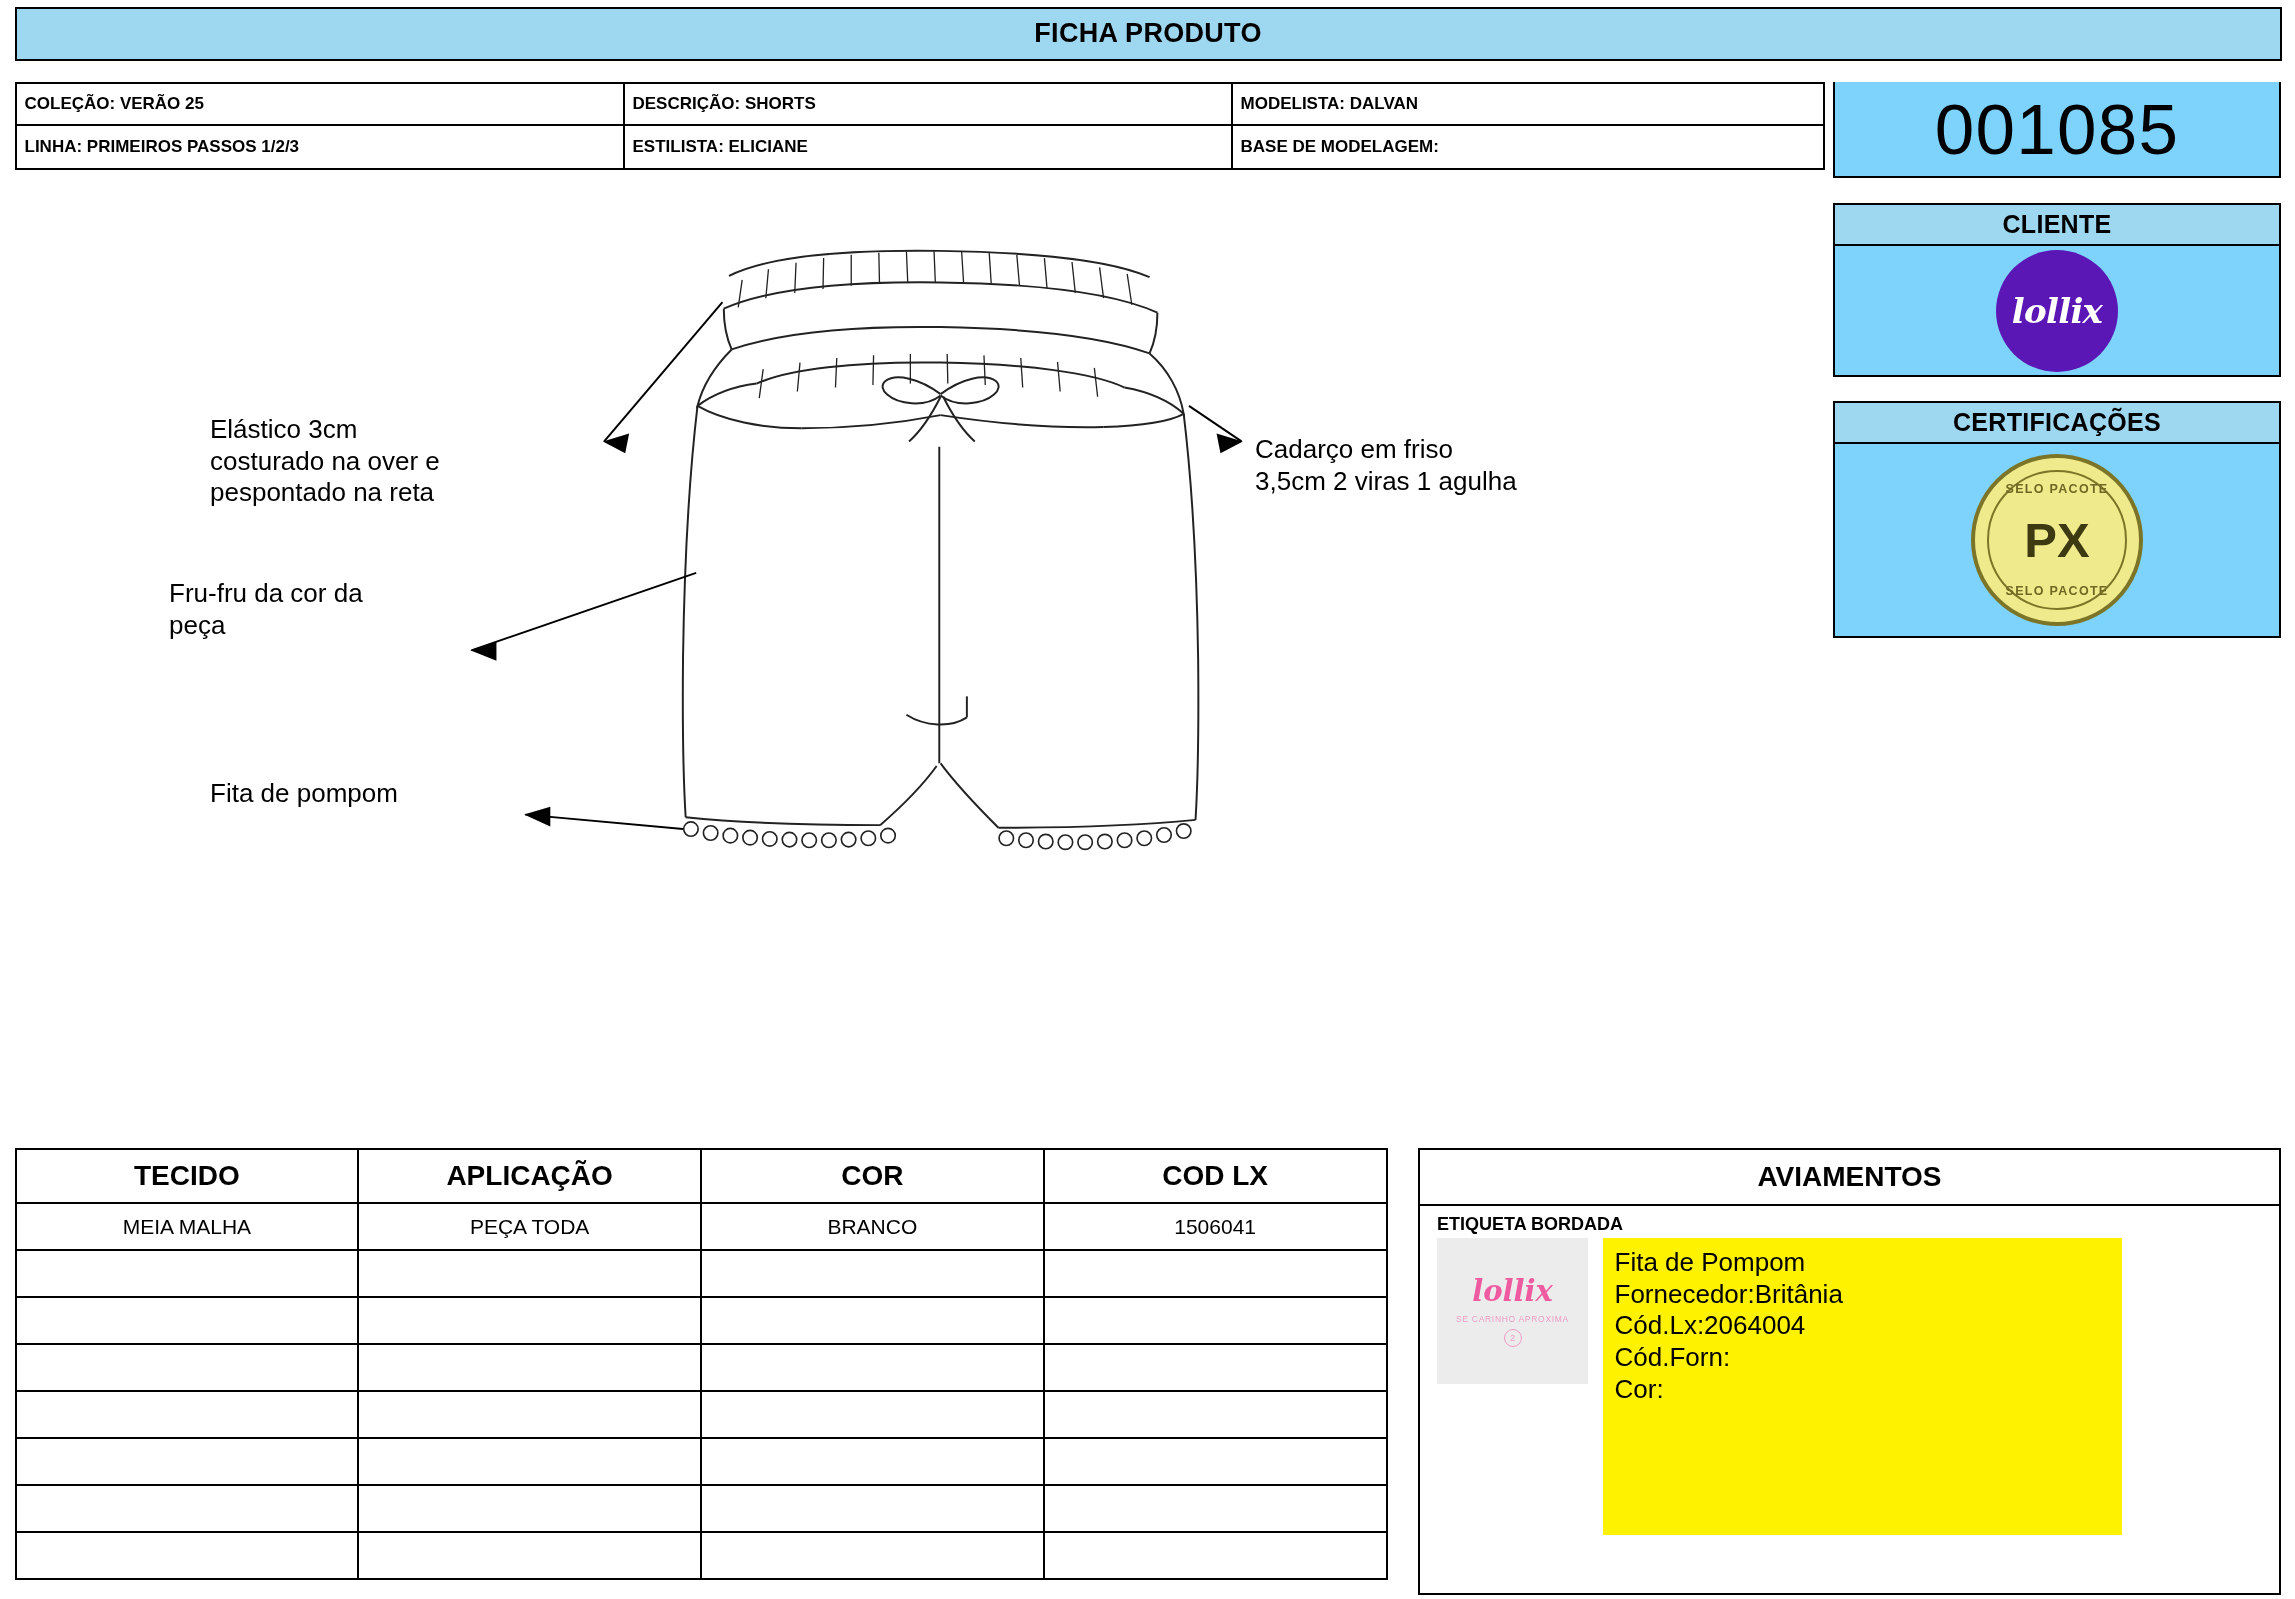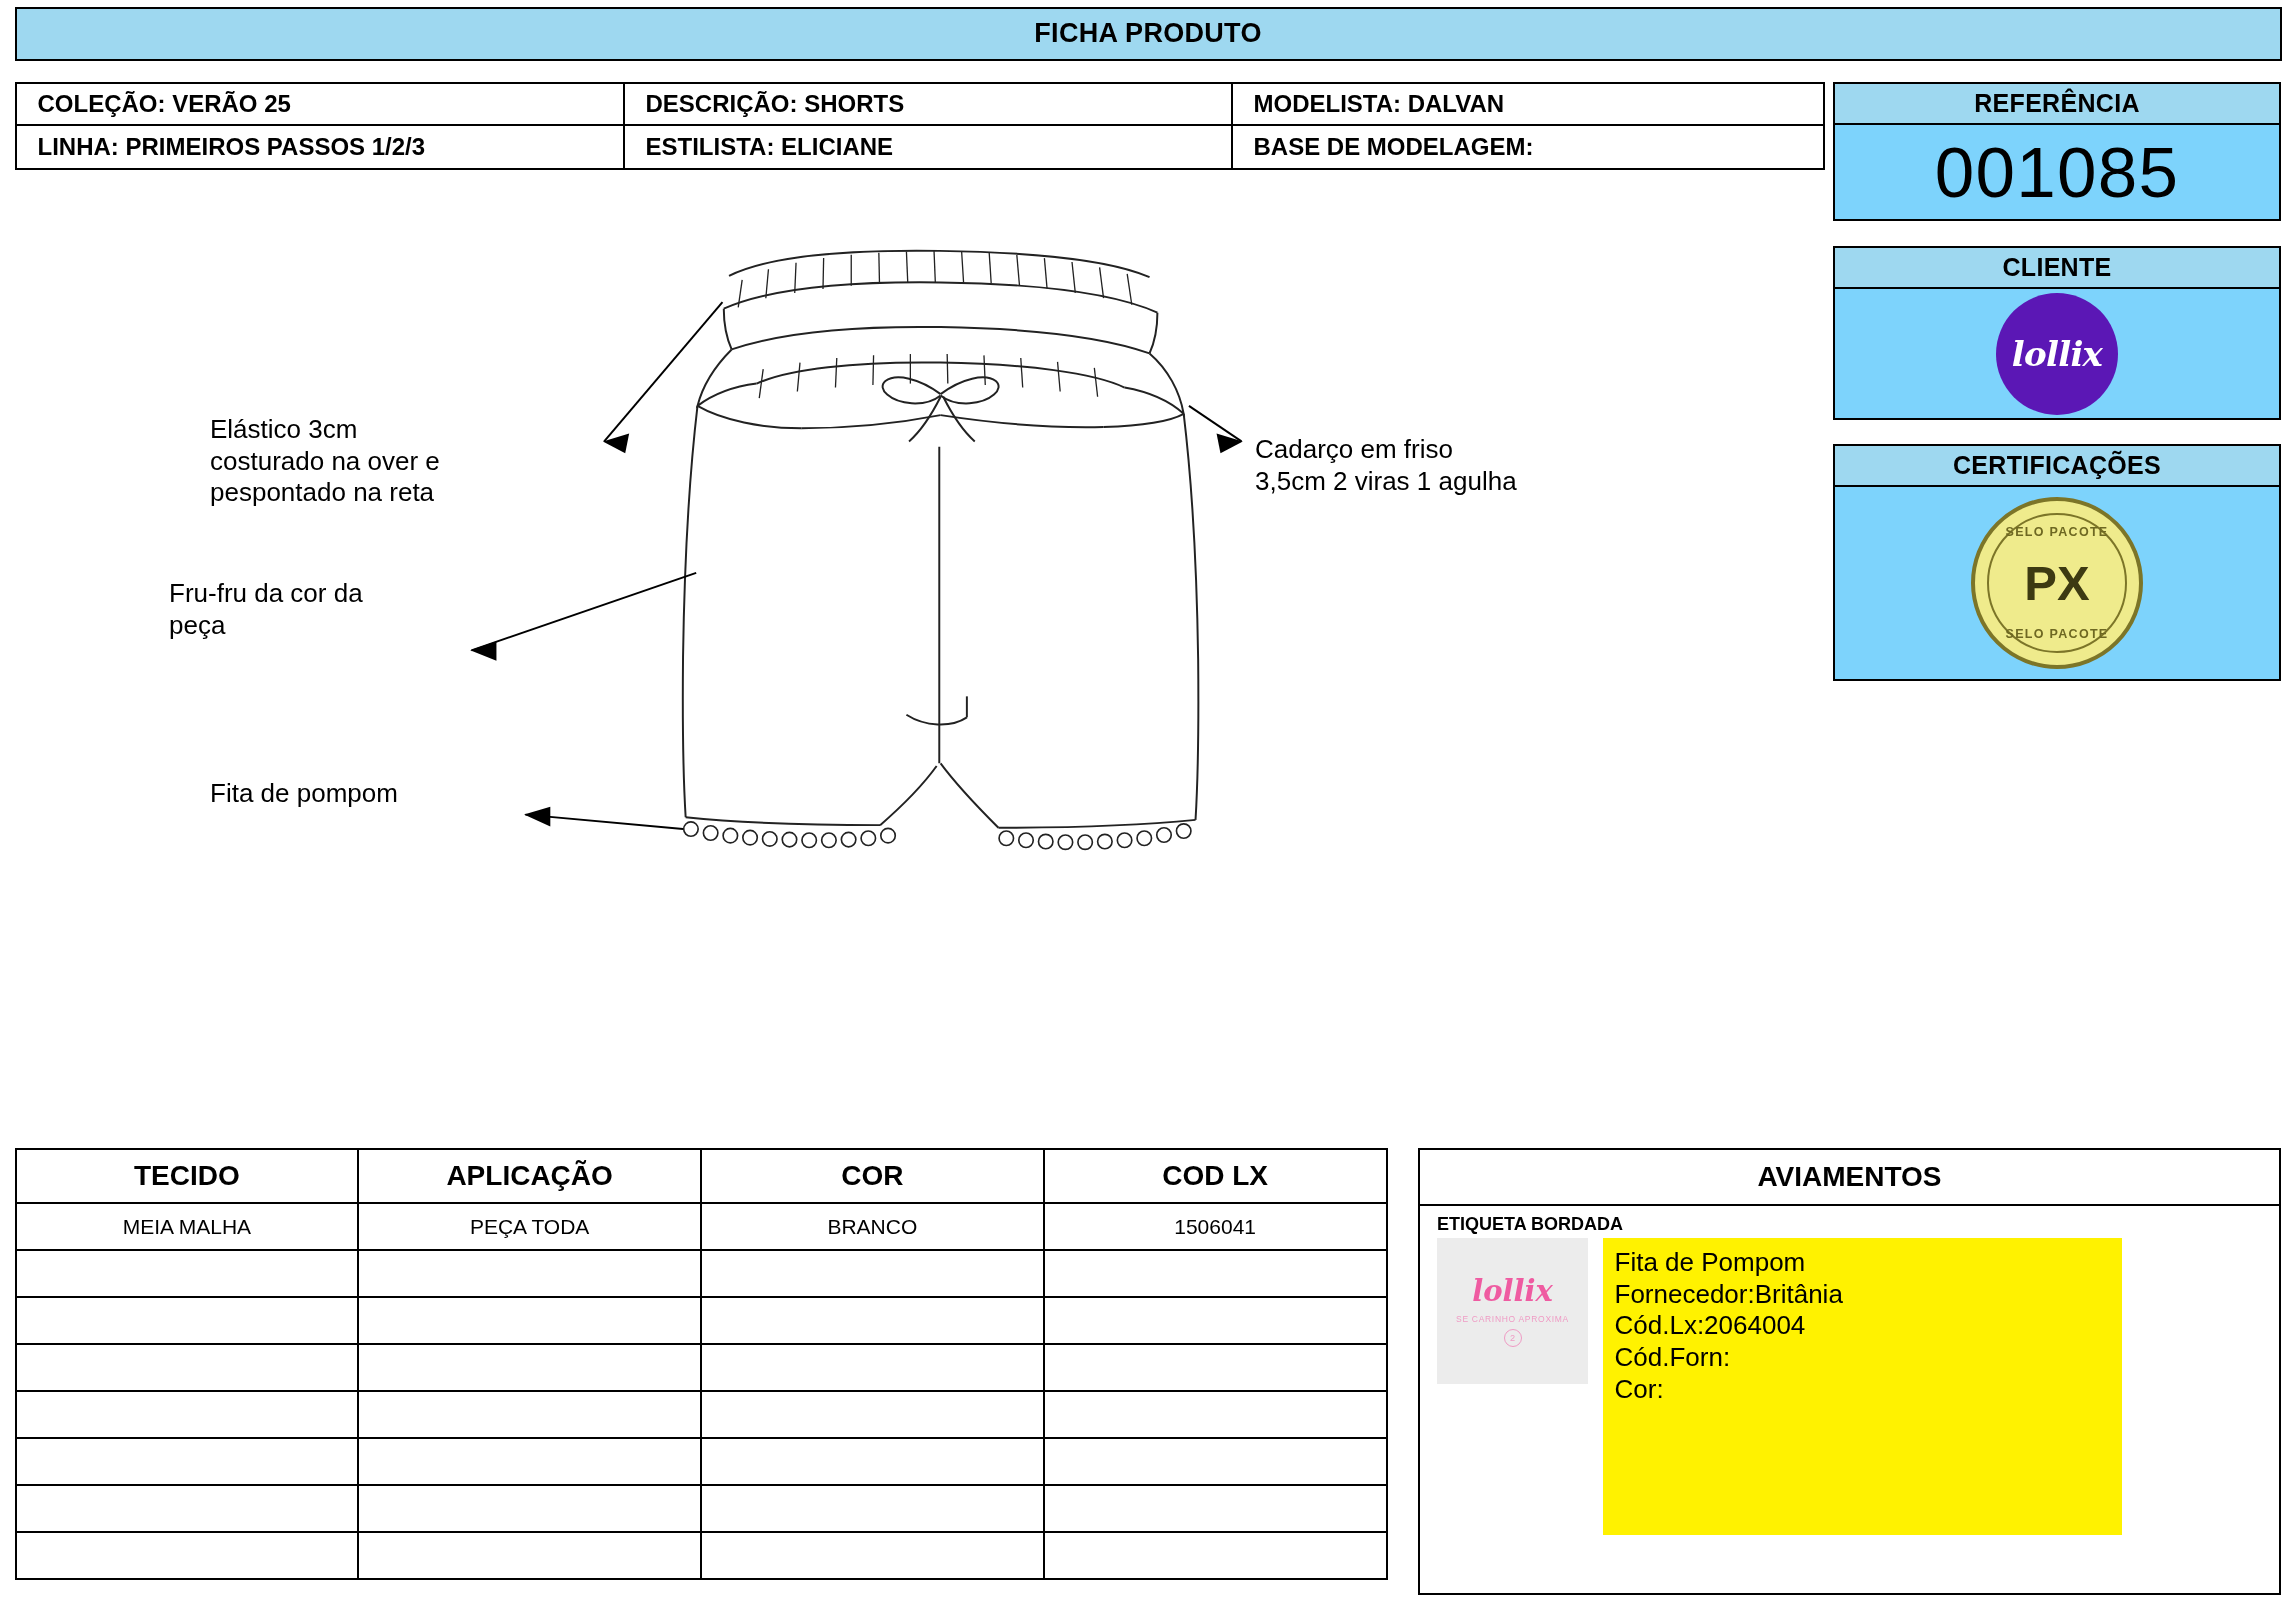--- a/index.html
+++ b/index.html
@@ -50,22 +50,22 @@
     display: grid;
     grid-template-columns: 608px 608px 1fr;
     grid-template-rows: 1fr 1fr;
   }
   .hdr .cell {
     border-right: 2px solid #000;
     border-bottom: 2px solid #000;
     box-sizing: border-box;
     display: flex;
     align-items: center;
-    padding-left: 21px;
-    font-size: 24px;
+    padding-left: 8px;
+    font-size: 17px;
     font-weight: bold;
   }
   .hdr .cell.last-col { border-right: none; }
   .hdr .cell.last-row { border-bottom: none; }
 
   
   .rightcol {
     position: absolute;
     left: 1833px; top: 82px;
     width: 448px;
@@ -268,21 +268,20 @@
   <div class="hdr">
     <div class="cell">COLEÇÃO: VERÃO 25</div>
     <div class="cell">DESCRIÇÃO: SHORTS</div>
     <div class="cell last-col">MODELISTA: DALVAN</div>
     <div class="cell last-row">LINHA: PRIMEIROS PASSOS 1/2/3</div>
     <div class="cell last-row">ESTILISTA: ELICIANE</div>
     <div class="cell last-col last-row">BASE DE MODELAGEM:</div>
   </div>
 
   <div class="rightcol">
-    <div class="rc-band">REFERÊNCIA</div>
     <div class="rc-body ref-body">
       <span class="ref-number">001085</span>
     </div>
 
     <div class="rc-band cliente-band">CLIENTE</div>
     <div class="rc-body cliente-body">
       <div class="lollix-circle">
         <span>lollix</span>
       </div>
     </div>

